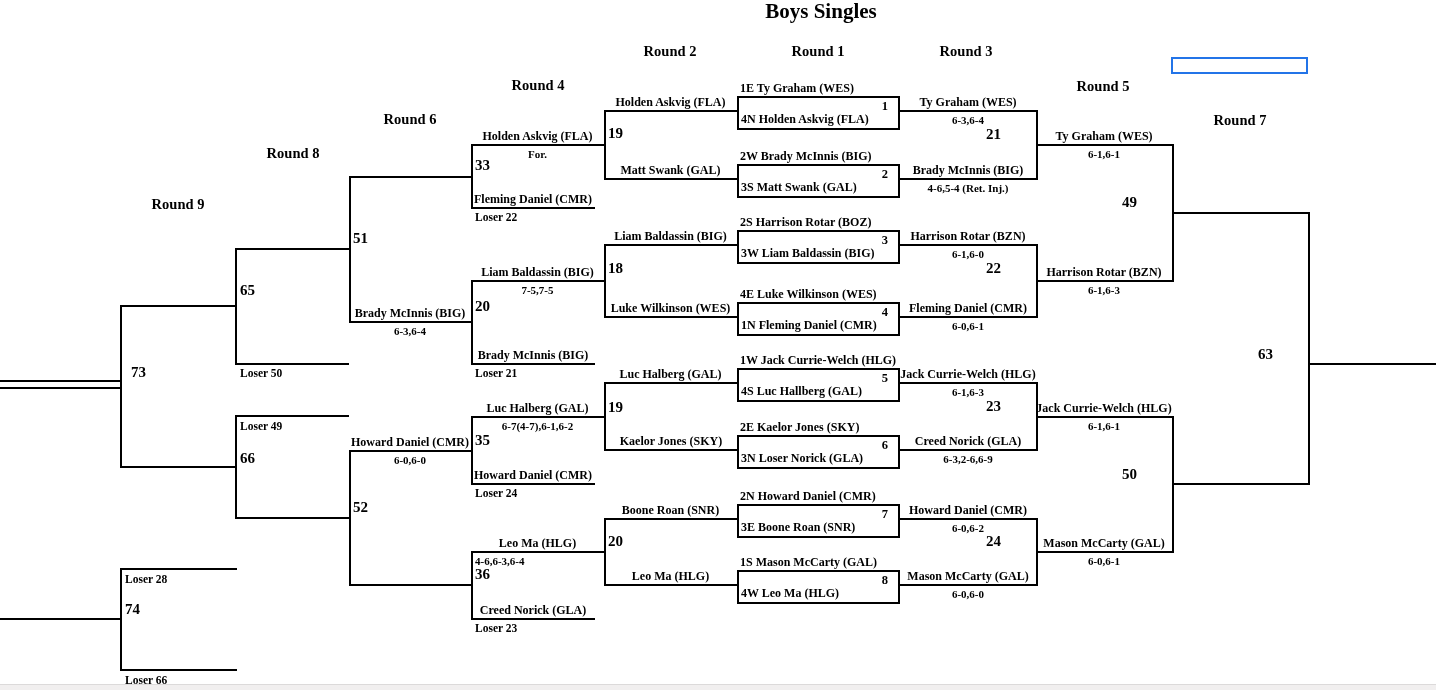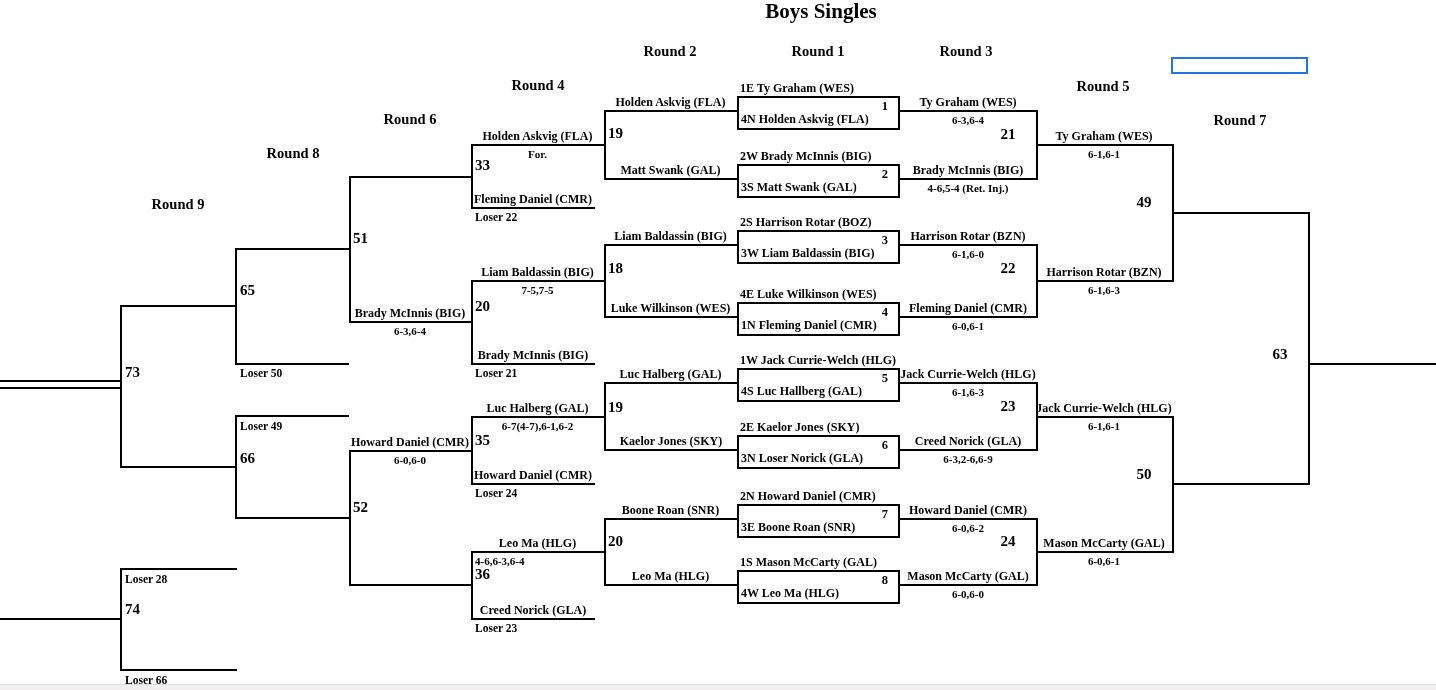--- a/index.html
+++ b/index.html
@@ -5,21 +5,21 @@
   html,body{margin:0;padding:0;background:#fff;}
   #stage{position:relative;width:1436px;height:690px;background:#ffffff;overflow:hidden;
          font-family:Liberation Serif, serif;font-weight:bold;color:#000;}
   .hl{position:absolute;height:2px;background:#000;}
   .vl{position:absolute;width:2px;background:#000;}
   .box{position:absolute;width:159px;height:30px;border:2px solid #000;background:#fff;}
   .nm{position:absolute;font-size:12px;line-height:14px;white-space:nowrap;text-align:center;}
   .sc{position:absolute;font-size:11px;line-height:13px;white-space:nowrap;text-align:center;}
   .fl{position:absolute;font-size:11.5px;line-height:13px;white-space:nowrap;text-align:left;}
   .mn{position:absolute;font-size:15px;line-height:17px;white-space:nowrap;}
-  .mnr{position:absolute;font-size:15px;line-height:17px;white-space:nowrap;width:44px;text-align:center;}
+  .mnr{position:absolute;font-size:15px;line-height:17px;white-space:nowrap;width:44px;text-align:left;}
   .bn{position:absolute;width:151px;text-align:right;font-size:12.5px;line-height:14px;}
   .seed{position:absolute;font-size:12px;line-height:14px;white-space:nowrap;text-align:left;}
   .rh{position:absolute;font-size:14.5px;line-height:16px;width:120px;text-align:center;}
   .title{position:absolute;font-size:21px;line-height:23px;width:300px;text-align:center;}
   .bluebox{position:absolute;border:2px solid #2374e8;background:#fff;}
   .strip{position:absolute;background:#f1efef;border-top:1px solid #dcdada;}
 </style>
 </head>
 <body>
 
@@ -217,21 +217,21 @@
   <div class="hl" style="left:235px;top:517px;width:114px"></div>
   <div class="vl" style="left:235px;top:415px;height:104px"></div>
   <div class="fl" style="left:240px;top:420px">Loser 49</div>
   <div class="mn" style="left:240px;top:450px">66</div>
 
   <div class="hl" style="left:120px;top:305px;width:115px"></div>
   <div class="hl" style="left:120px;top:466px;width:115px"></div>
   <div class="vl" style="left:120px;top:305px;height:163px"></div>
   <div class="hl" style="left:0px;top:380px;width:120px"></div>
   <div class="hl" style="left:0px;top:387px;width:120px"></div>
-  <div class="mn" style="left:125px;top:364px">73</div>
+  <div class="mn" style="left:131px;top:364px">73</div>
 
   <div class="hl" style="left:120px;top:568px;width:117px"></div>
   <div class="hl" style="left:120px;top:669px;width:117px"></div>
   <div class="vl" style="left:120px;top:568px;height:103px"></div>
   <div class="hl" style="left:0px;top:618px;width:120px"></div>
   <div class="fl" style="left:125px;top:573px">Loser 28</div>
   <div class="fl" style="left:125px;top:674px">Loser 66</div>
   <div class="mn" style="left:125px;top:601px">74</div>
 
   <div class="strip" style="left:0;top:684px;width:1436px;height:6px"></div>

